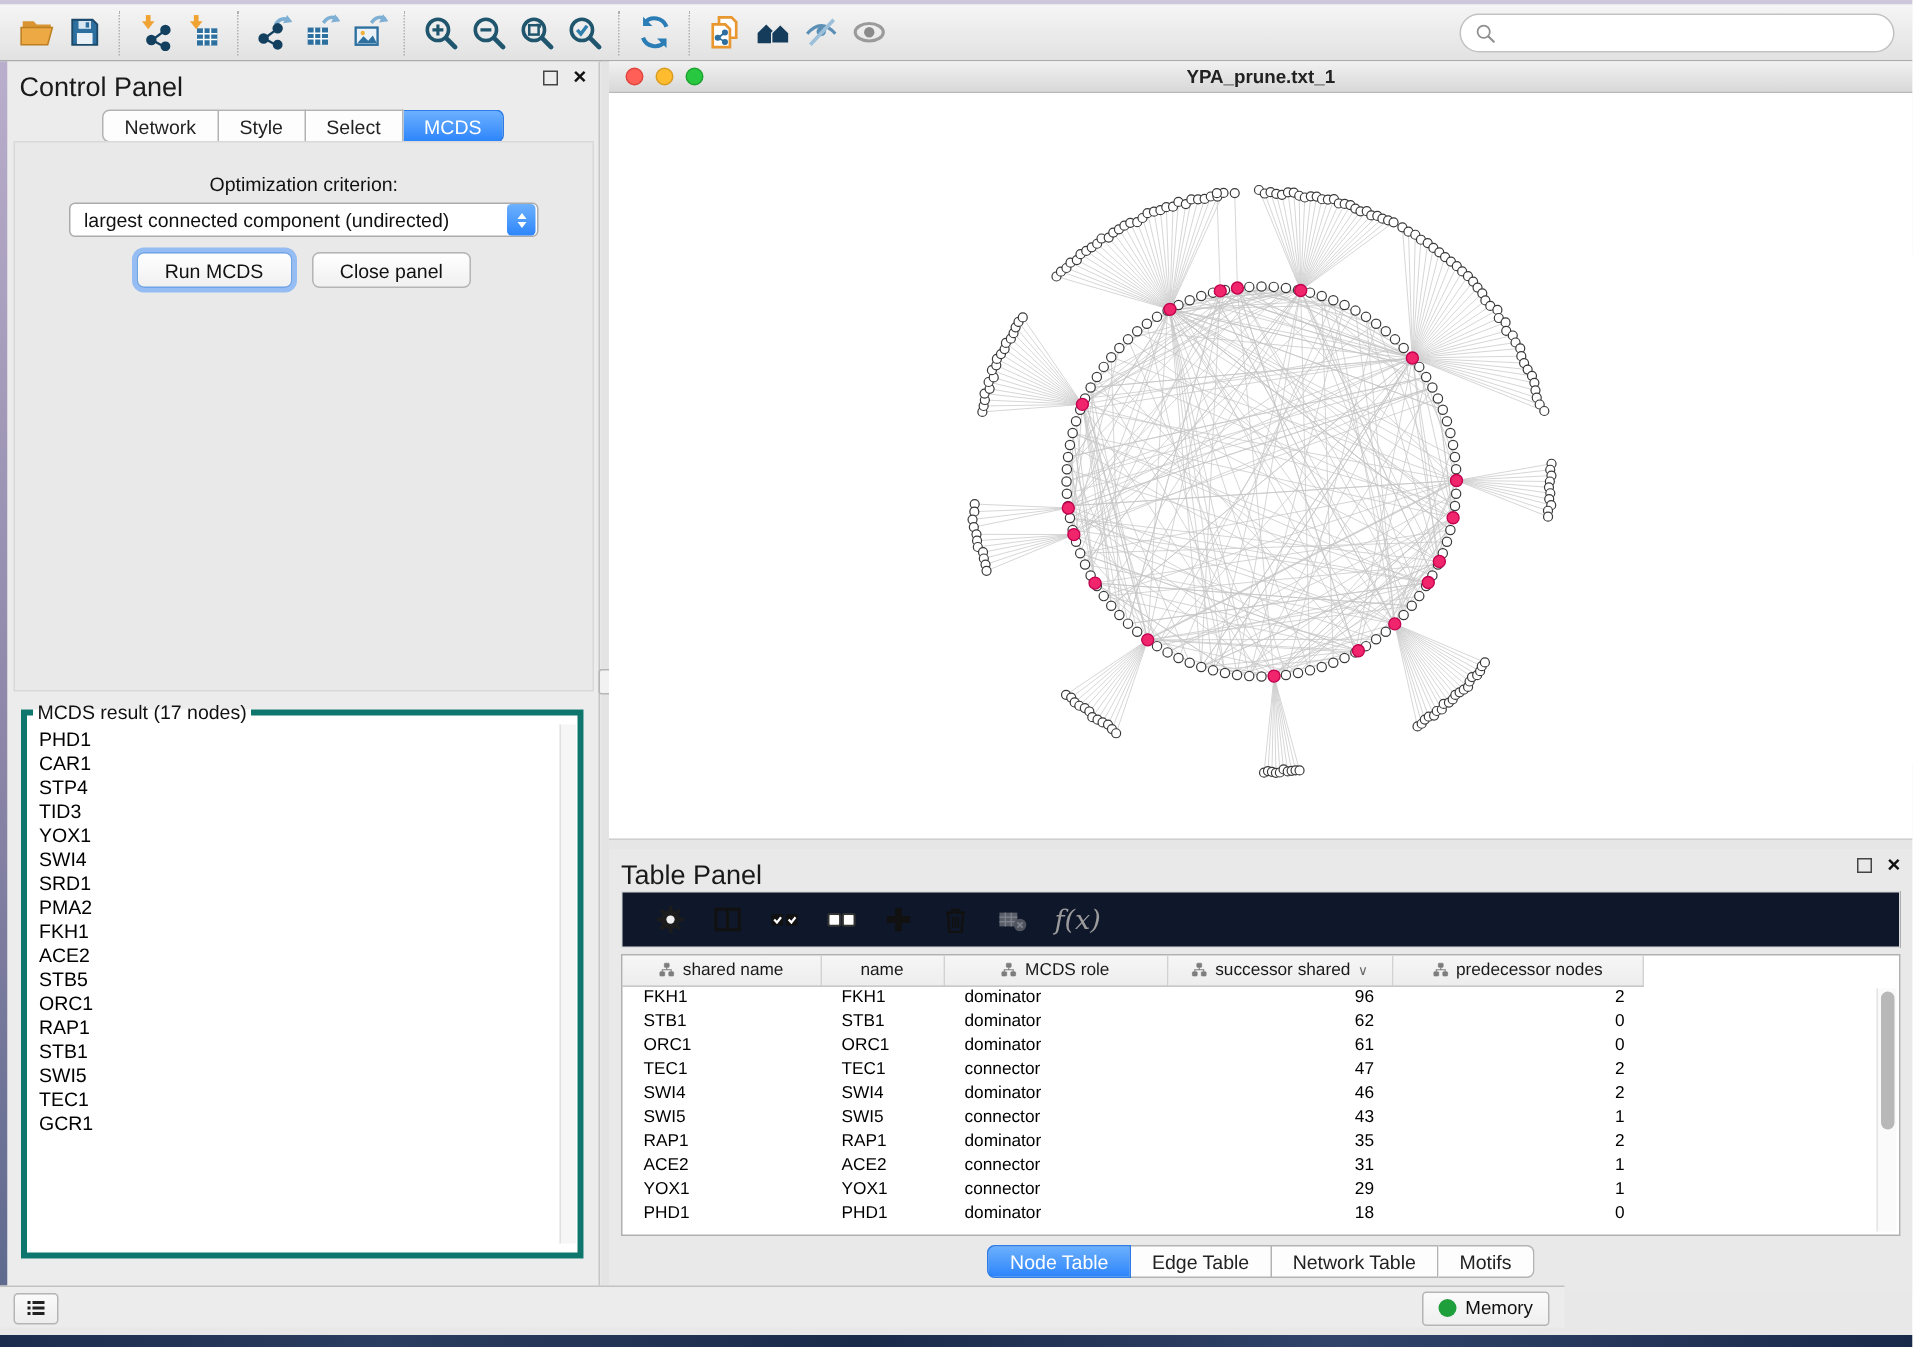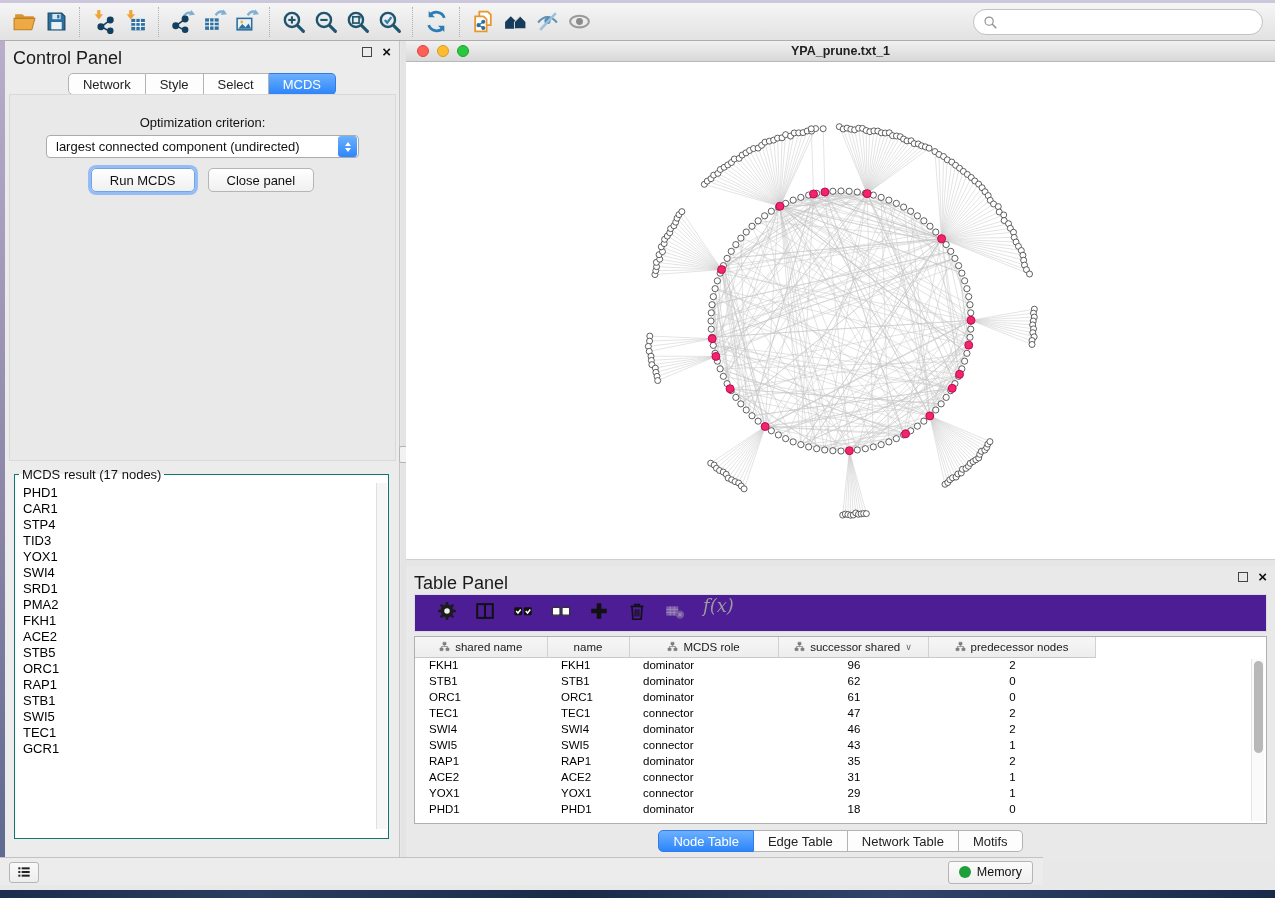--- a/index.html
+++ b/index.html
@@ -51,21 +51,21 @@
                          align-items:center; justify-content:center; gap:2px; }
   .stepper i { width:0; height:0; border-left:3.5px solid transparent; border-right:3.5px solid transparent; display:block; }
   .stepper .up { border-bottom:4px solid #fff; }
   .stepper .dn { border-top:4px solid #fff; }
   #cp-buttons { position:absolute; left:0; top:73px; width:100%; display:flex; justify-content:center; gap:13px; }
   .push-btn { height:24px; padding:0 18px; background:linear-gradient(#ffffff,#f0f0f0);
               border:1px solid #b5b5b5; border-radius:5px; font-size:13px; color:#111; cursor:default; }
   .push-btn.focused { box-shadow:0 0 0 3px rgba(95,160,250,.6); border-color:#6ea4e8; }
 
   #mcds-fieldset { position:absolute; left:9px; top:426px; width:375px; height:372px;
-                   border:1px solid #0f766e; background:#fff; font-size:13px; padding:0; }
+                   border:4px solid #0f766e; background:#fff; font-size:13px; padding:0; }
   #mcds-fieldset legend { font-size:13px; color:#111; margin-left:4px; padding:0 3px; }
   #mcds-list-wrap { position:relative; width:100%; height:348px; }
   #mcds-list { position:absolute; left:1px; top:1px; right:12px; bottom:1px; overflow:hidden; list-style:none; padding-top:2px; }
   #mcds-list li { font-size:13px; line-height:16px; padding-left:7px; color:#000; }
   #mcds-scroll { position:absolute; right:1px; top:1px; width:11px; bottom:1px; background:#f6f6f6; border-left:1px solid #e0e0e0; }
 
   
   #net-titlebar { position:absolute; left:0; top:0; width:100%; height:21px;
                   background:linear-gradient(#f1f1f1,#d8d8d8); border-bottom:1px solid #b8b8b8; }
   .lights { position:absolute; left:11px; top:4px; display:flex; gap:8px; }
@@ -73,36 +73,36 @@
   .light.red { background:#ff5f57; border:1px solid #e0443e; }
   .light.yellow { background:#febc2e; border:1px solid #d89c20; }
   .light.green { background:#28c840; border:1px solid #1da32f; }
   #net-title { position:absolute; left:0; top:3px; width:100%; text-align:center; font-size:12.5px; font-weight:bold; color:#222; }
   #net-view { position:absolute; left:0; top:21px; width:869px; height:497px; background:#fff; }
 
   #hsplit { position:absolute; left:0; top:518px; width:100%; height:7px; background:#e6e6e6; border-top:1px solid #cfcfcf; }
 
   
   #table-panel { position:absolute; left:0; top:525px; width:869px; height:296px; background:#e9e9e9; }
-  #tp-toolbar { position:absolute; left:8px; top:28px; right:8px; height:38px; background:#4c1d95;
-                border:1px solid #dcdcdc; display:flex; align-items:flex-start; padding-left:16px; gap:6px; }
+  #tp-toolbar { position:absolute; left:8px; top:28px; right:8px; height:38px; background:#0f172a;
+                border:1px solid #dcdcdc; display:flex; align-items:center; padding-left:16px; gap:6px; }
   #tp-toolbar .tbtn svg { width:22px; height:22px; }
   .tbtn.disabled svg { opacity:.45; filter:grayscale(1); }
   .fx { font-family:"DejaVu Serif",serif; font-style:italic; font-size:18px; color:#9b9b9b; padding:0 6px; cursor:default; }
 
   #tp-tablebox { position:absolute; left:8px; top:70px; right:8px; height:188px; background:#fff; border:1px solid #b0b0b0; }
   #nodetable { border-collapse:collapse; table-layout:fixed; width:680px;padding-left:28px; }
   #nodetable th { height:20px; background:linear-gradient(#f6f6f6,#ededed); border-bottom:1px solid #c9c9c9;
                   border-right:1px solid #d2d2d2; font-size:11.5px; font-weight:normal; color:#1a1a1a;
                   text-align:center; white-space:nowrap; overflow:hidden; }
   #nodetable th .th-inner { display:flex; align-items:center; justify-content:center; gap:5px; padding:0 4px; }
   #nodetable th svg { width:11px; height:11px; flex:0 0 auto; }
   .sort-arrow { font-size:9px; color:#666; }
   #nodetable td { height:16px; font-size:11.5px; color:#000; padding:0 12px 0 14px; white-space:nowrap; overflow:hidden; }
-  #nodetable td.num { text-align:center; }
+  #nodetable td.num { text-align:right; }
   #table-scroll { position:absolute; right:2px; top:22px; width:13px; bottom:2px; background:#fafafa; border-left:1px solid #e4e4e4; }
   #table-thumb { position:absolute; left:2px; top:2px; width:9px; height:92px; background:#b8b8b8; border-radius:5px; }
 
   #tp-tabs { position:absolute; left:0; top:264px; width:100%; display:flex; justify-content:center; }
 
   
   #status-bar { position:absolute; left:0; top:857px; width:1043px; height:28px; background:#ececec; border-top:1px solid #c2c2c2; }
   #menu-btn { position:absolute; left:9px; top:3.5px; width:30px; height:21px; background:linear-gradient(#fafafa,#ededed);
               border:1px solid #b5b5b5; border-radius:3px; display:flex; align-items:center; justify-content:center; }
   #menu-btn svg { width:16px; height:16px; }

